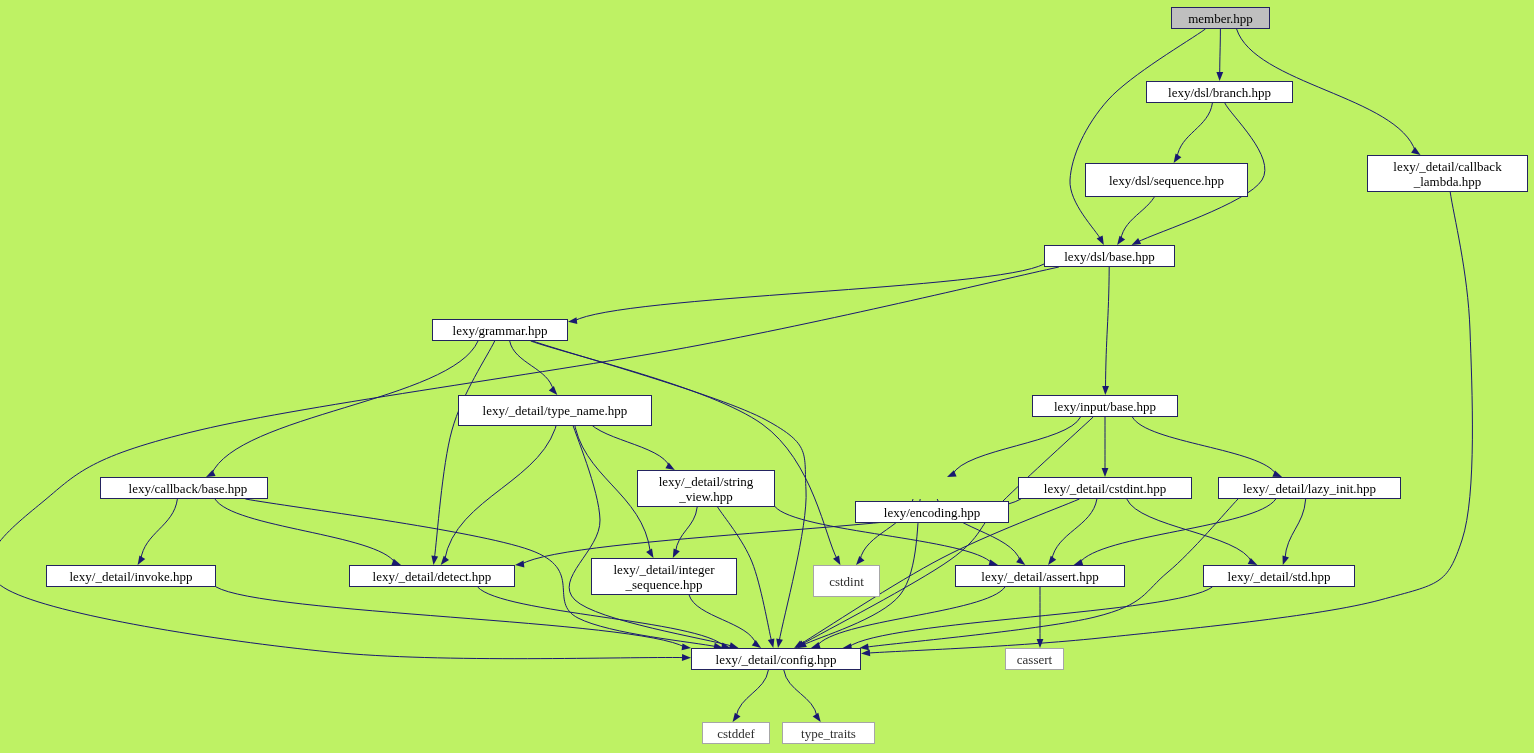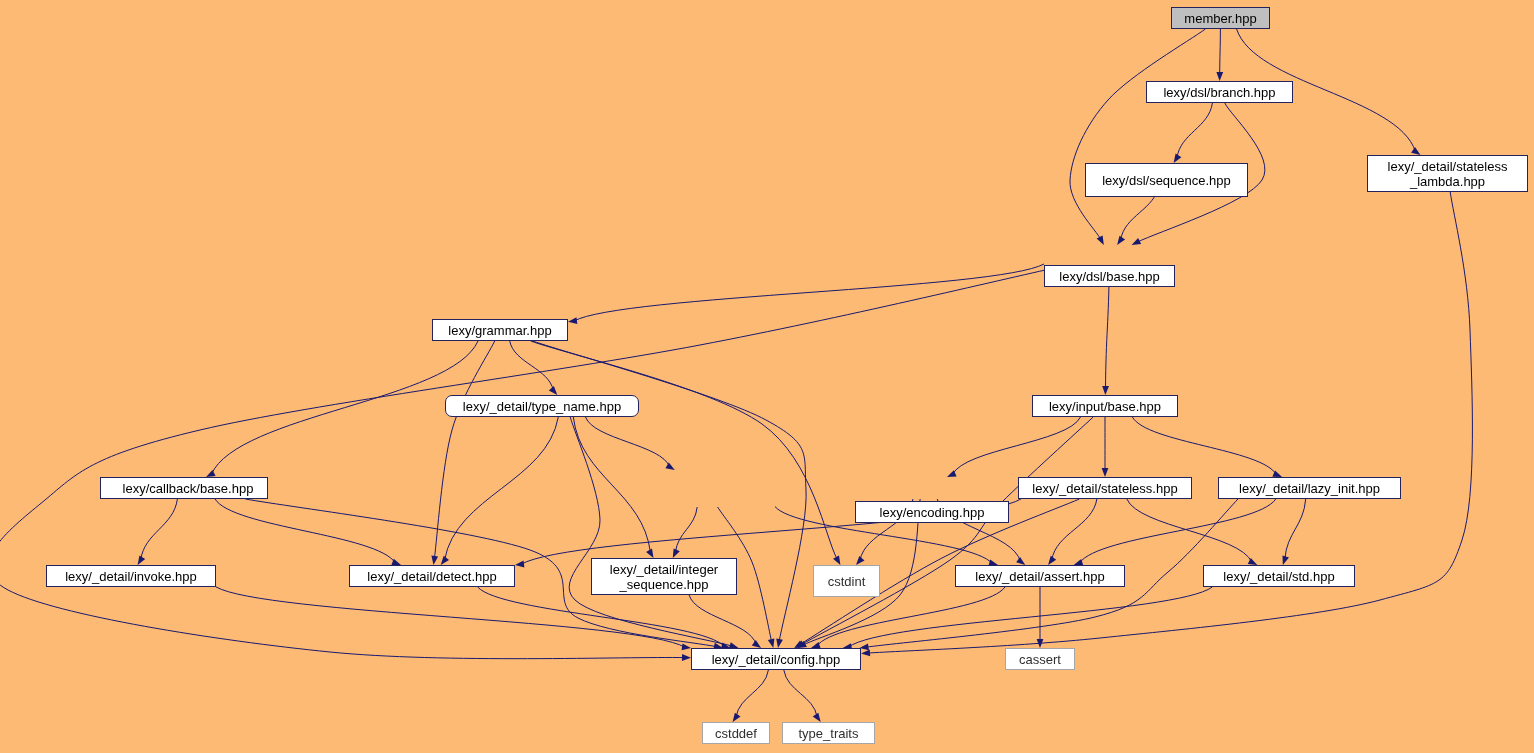--- a/index.html
+++ b/index.html
@@ -15,21 +15,21 @@
     display:flex;align-items:center;justify-content:center;text-align:center;
     font-size:13px;line-height:15px;white-space:nowrap;cursor:pointer;
   }
   .node.main{background:var(--main-fill,#bfbfbf);}
   .node.system{border-color:var(--system-border,#a6a6a6);color:var(--system-text,#2f2f2f);cursor:default;}
   .node .lbl{display:block;}
 </style>
 </head>
 <body>
 
-<div id="stage" style="--node-border: #23235f; --node-fill: #ffffff; --node-text: #000000; --main-fill: #bfbfbf; --system-border: #a6a6a6; --system-text: #2f2f2f; background: #fdba74;">
+<div id="stage" style="--node-border: #23235f; --node-fill: #ffffff; --node-text: #000000; --main-fill: #bfbfbf; --system-border: #a6a6a6; --system-text: #2f2f2f; background: #bef264; font-family: Liberation Serif, serif;">
   <svg id="edges" width="1534" height="753">
       <path d="M1220.4,29.0 C1220.3,49.7 1219.8,54.3 1219.7,75.0" fill="none" stroke="#191970" stroke-width="1"></path>
       <polygon points="1219.6,81.0 1216.4,72.0 1223.2,72.0" fill="#191970"></polygon>
       <path d="M1205.4,29.0 C1189.2,40.8 1130.6,74.8 1108.0,100.0 C1085.4,125.2 1071.2,156.7 1070.0,180.0 C1068.8,203.3 1095.8,229.7 1101.0,239.7" fill="none" stroke="#191970" stroke-width="1"></path>
       <polygon points="1103.8,245.0 1096.6,238.6 1102.6,235.4" fill="#191970"></polygon>
       <path d="M1236.6,29.0 C1254.5,84.2 1397.6,96.4 1415.5,151.6" fill="none" stroke="#191970" stroke-width="1"></path>
       <polygon points="1420.5,155.0 1411.1,152.7 1415.0,147.1" fill="#191970"></polygon>
       <path d="M1212.4,103.0 C1208.8,127.7 1180.4,133.2 1176.9,158.0" fill="none" stroke="#191970" stroke-width="1"></path>
       <polygon points="1173.6,163.0 1175.6,153.6 1181.4,157.3" fill="#191970"></polygon>
       <path d="M1224.8,103.0 C1231.0,115.8 1276.6,156.8 1262.0,180.0 C1247.4,203.2 1157.8,231.9 1136.9,242.3" fill="none" stroke="#191970" stroke-width="1"></path>
@@ -125,62 +125,68 @@
         <span class="lbl">member.hpp</span>
       </div>
     </div>
     <div class="node normal" style="left: 1146px; top: 81px; width: 147px; height: 22px;">
       <div>
         <span class="lbl">lexy/dsl/branch.hpp</span>
       </div>
     </div>
     <div class="node normal" style="left: 1367px; top: 155px; width: 161px; height: 37px;">
       <div>
-        <span class="lbl">lexy/_detail/stateless</span>
+        <span class="lbl">lexy/_detail/callback</span>
         <span class="lbl">_lambda.hpp</span>
       </div>
     </div>
     <div class="node normal" style="left: 1085px; top: 163px; width: 163px; height: 34px;">
       <div>
         <span class="lbl">lexy/dsl/sequence.hpp</span>
       </div>
     </div>
-    <div class="node normal" style="left: 1044px; top: 245px; width: 131px; height: 22px; margin-top: 20px;">
+    <div class="node normal" style="left: 1044px; top: 245px; width: 131px; height: 22px;">
       <div>
         <span class="lbl">lexy/dsl/base.hpp</span>
       </div>
     </div>
     <div class="node normal" style="left: 432px; top: 319px; width: 136px; height: 22px;">
       <div>
         <span class="lbl">lexy/grammar.hpp</span>
       </div>
     </div>
-    <div class="node normal" style="left: 445px; top: 395px; width: 194px; height: 22px; border-radius: 7px;">
+    <div class="node normal" style="left: 458px; top: 395px; width: 194px; height: 31px;">
       <div>
         <span class="lbl">lexy/_detail/type_name.hpp</span>
       </div>
     </div>
     <div class="node normal" style="left: 1032px; top: 395px; width: 146px; height: 22px;">
       <div>
         <span class="lbl">lexy/input/base.hpp</span>
       </div>
     </div>
     <div class="node normal" style="left: 100px; top: 477px; width: 168px; height: 22px; padding-left: 8px;">
       <div>
         <span class="lbl">lexy/callback/base.hpp</span>
       </div>
     </div>
+    <div class="node normal" style="left: 637px; top: 470px; width: 138px; height: 37px;">
+      <div>
+        <span class="lbl">lexy/_detail/string</span>
+        <span class="lbl">_view.hpp</span>
+      </div>
+    </div>
     <div class="node normal" style="left: 855px; top: 501px; width: 154px; height: 22px;">
       <div>
         <span class="lbl">lexy/encoding.hpp</span>
       </div>
     </div>
     <div class="node normal" style="left: 1018px; top: 477px; width: 174px; height: 22px;">
       <div>
-        <span class="lbl">lexy/_detail/stateless.hpp</span>
+        <span class="lbl">lexy/_detail/cstdint.hpp</span>
       </div>
     </div>
     <div class="node normal" style="left: 1218px; top: 477px; width: 183px; height: 22px;">
       <div>
         <span class="lbl">lexy/_detail/lazy_init.hpp</span>
       </div>
     </div>
     <div class="node normal" style="left: 46px; top: 565px; width: 170px; height: 22px;">
       <div>
         <span class="lbl">lexy/_detail/invoke.hpp</span>
@@ -210,21 +216,21 @@
     <div class="node normal" style="left: 1203px; top: 565px; width: 152px; height: 22px;">
       <div>
         <span class="lbl">lexy/_detail/std.hpp</span>
       </div>
     </div>
     <div class="node normal" style="left: 691px; top: 648px; width: 170px; height: 22px;">
       <div>
         <span class="lbl">lexy/_detail/config.hpp</span>
       </div>
     </div>
-    <div class="node system" style="left: 1005px; top: 648px; width: 70px; height: 22px;">
+    <div class="node system" style="left: 1005px; top: 648px; width: 59px; height: 22px;">
       <div>
         <span class="lbl">cassert</span>
       </div>
     </div>
     <div class="node system" style="left: 691px; top: 722px; width: 68px; height: 22px; margin-left: 11px;">
       <div>
         <span class="lbl">cstddef</span>
       </div>
     </div>
     <div class="node system" style="left: 782px; top: 722px; width: 93px; height: 22px;">

